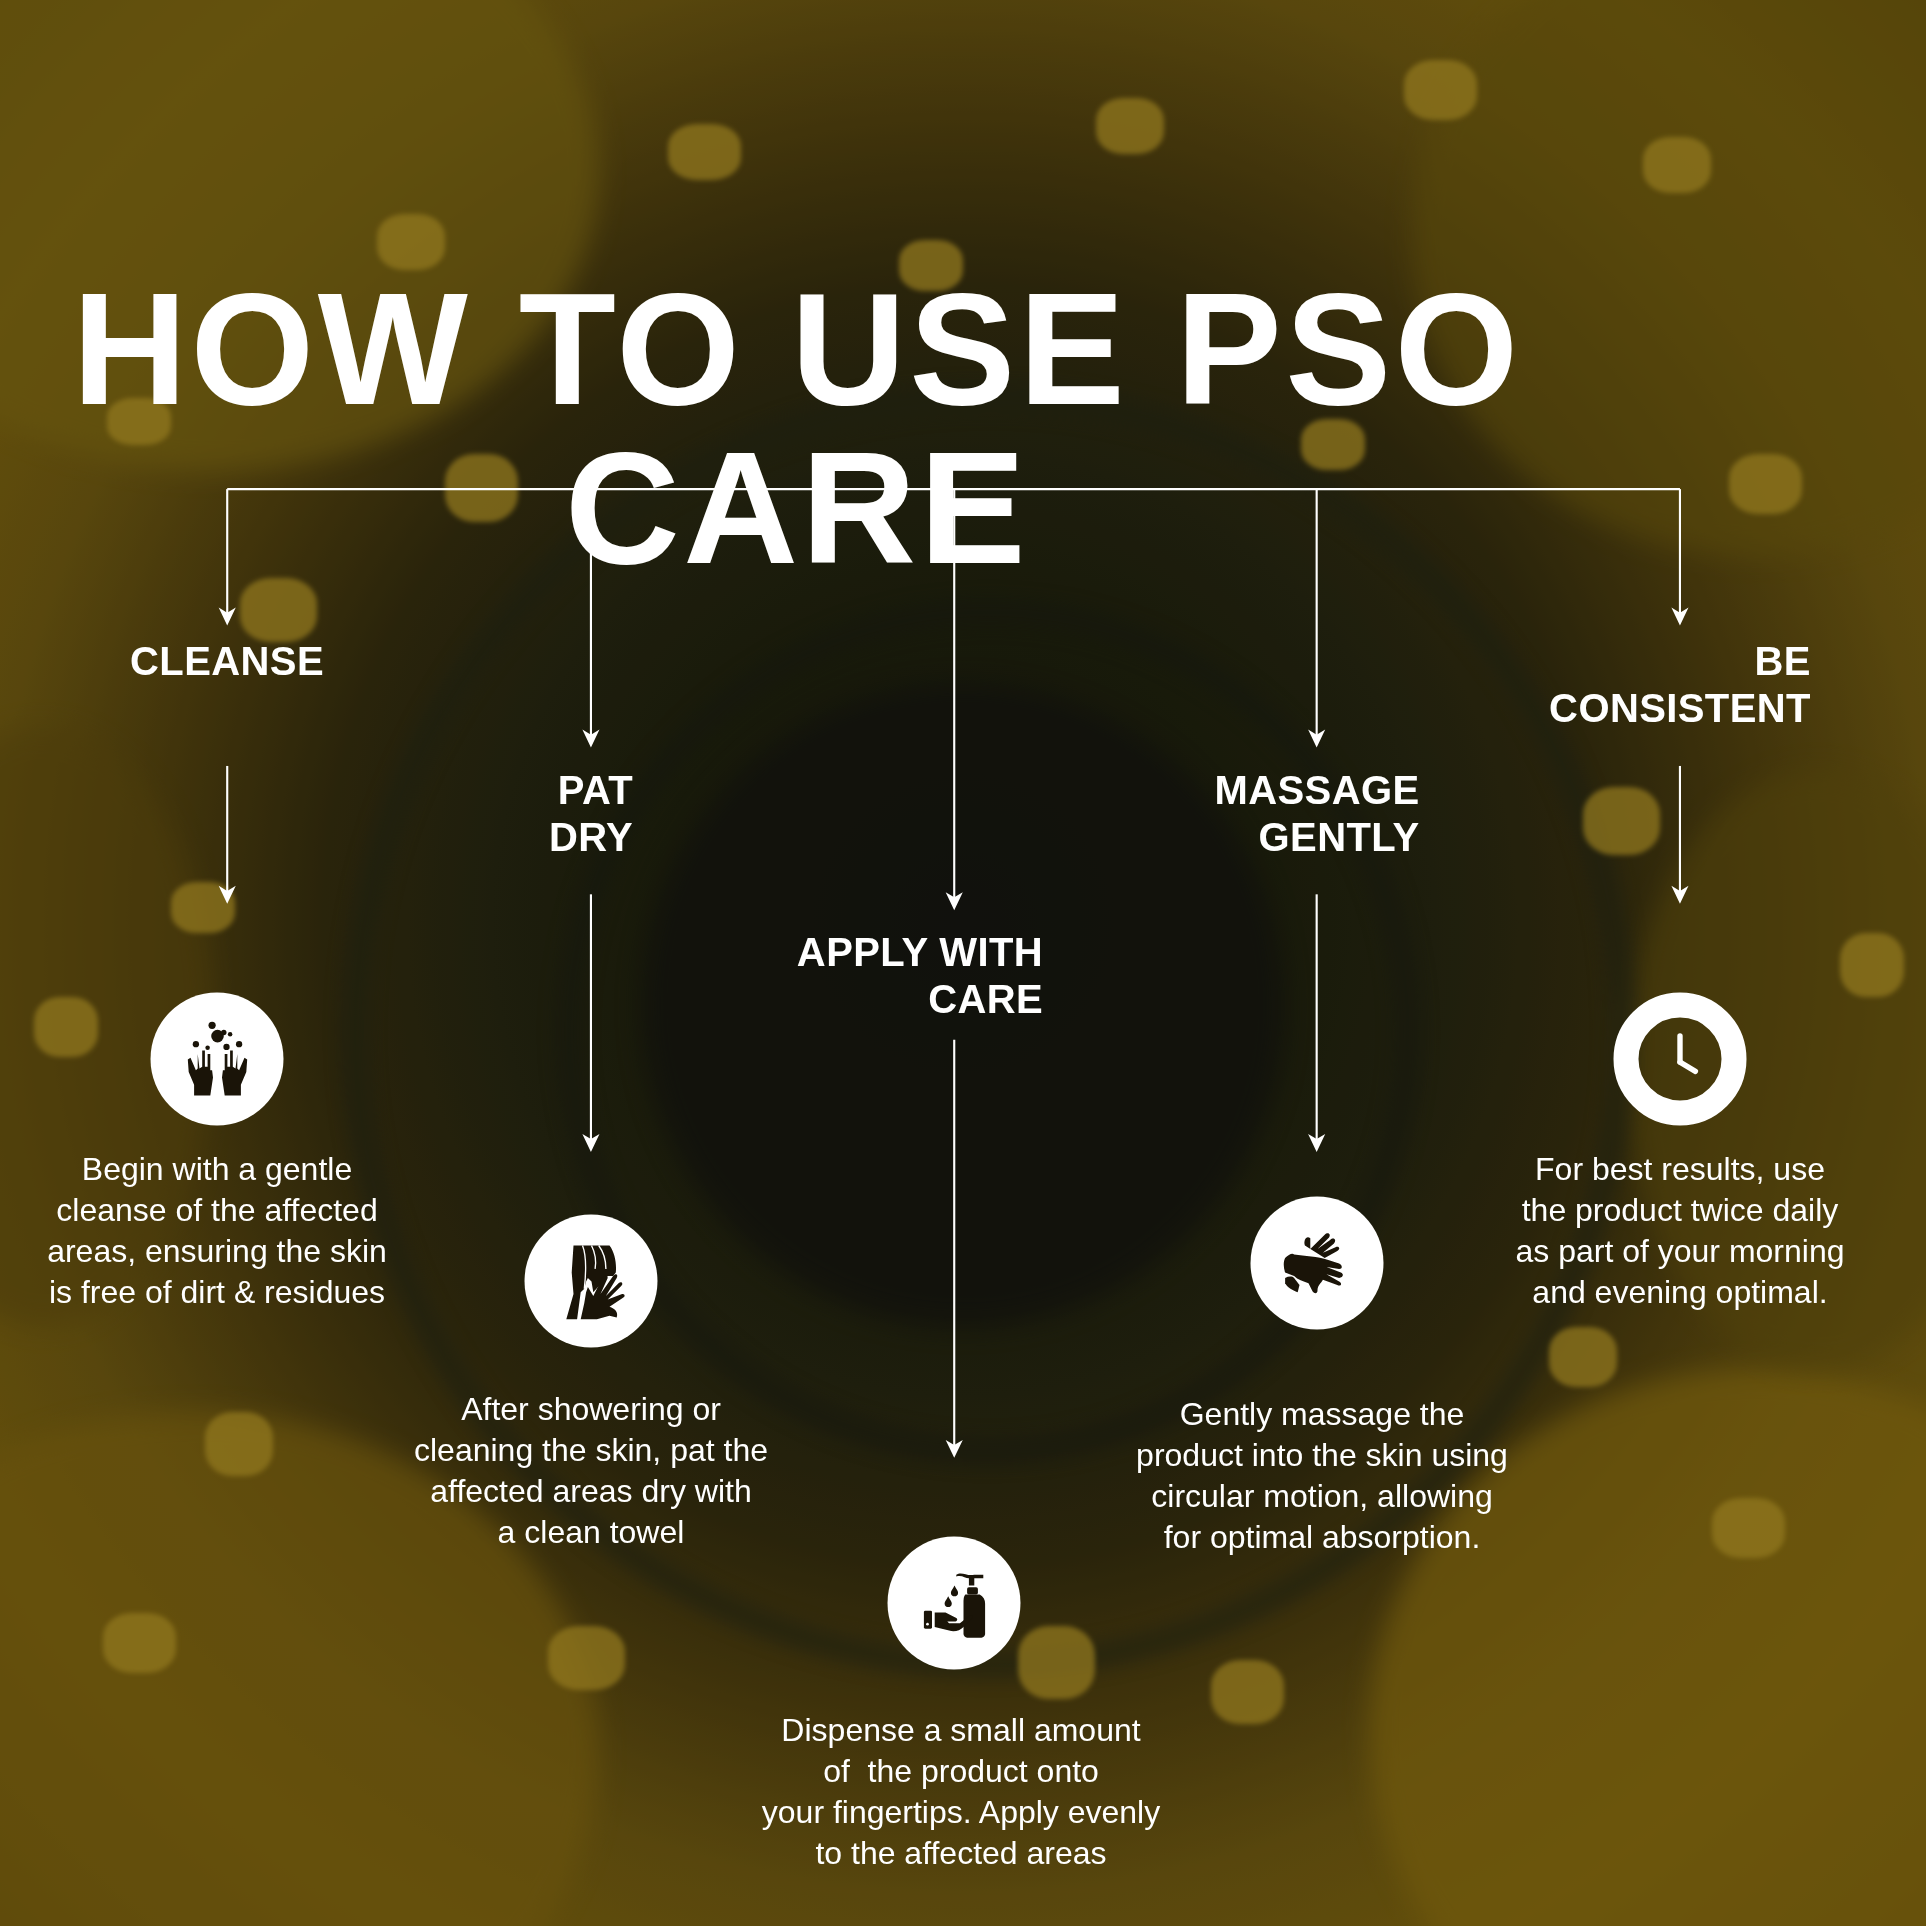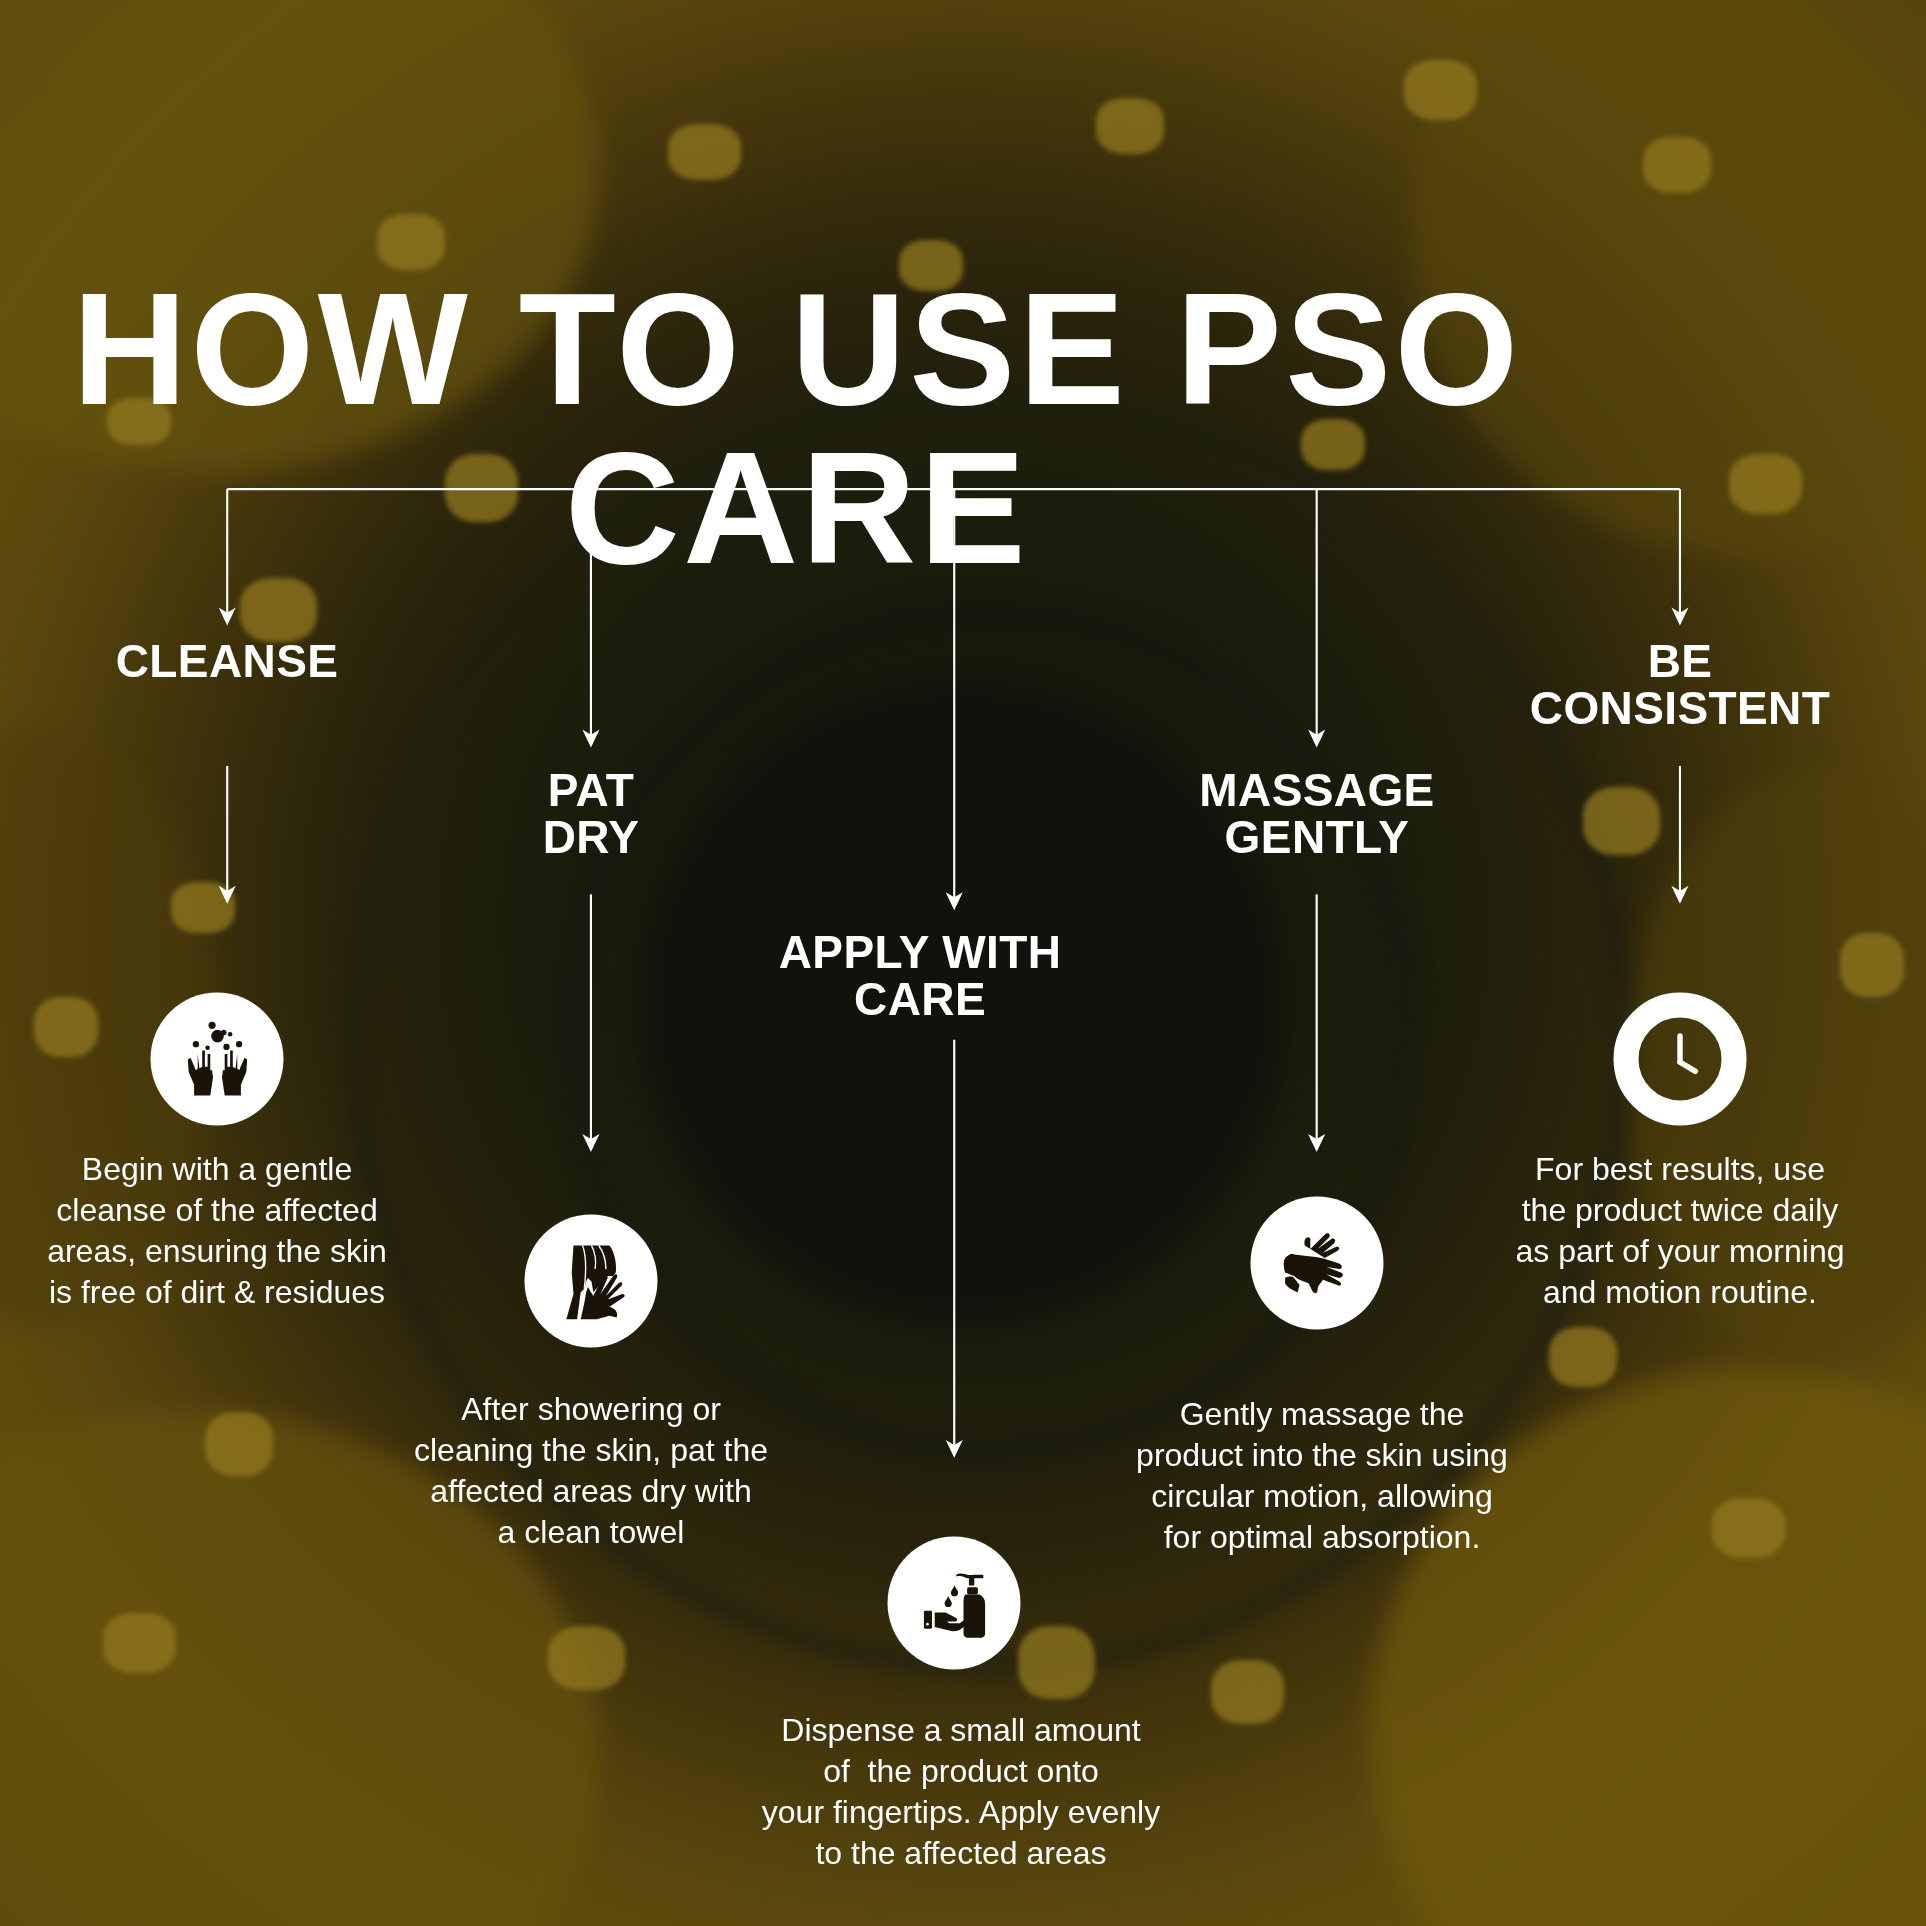--- a/index.html
+++ b/index.html
@@ -15,22 +15,22 @@
   .floret { position:absolute; border-radius:40%; background:#c9a62a; opacity:0.75; filter:blur(2.6px); }
   .seed-ring { position:absolute; border-radius:50%; border:26px solid rgba(40,44,24,0.55); filter:blur(8.6px); }
   .overlay { position:absolute; inset:0; background:rgba(0,0,0,0.28); }
 
   .title {
     position:absolute; left:0; top:270px; width:1594px; text-align:center;
     font-weight:700; font-size:159px; letter-spacing:3.4px; line-height:1; color:#fff;
   }
   svg.lines { position:absolute; left:0; top:0; }
   .heading {
-    position:absolute; transform:translateX(-50%); text-align:center;
-    font-weight:700; font-size:46px; line-height:47px; white-space:nowrap; letter-spacing:0.4px;
+    position:absolute; transform:translateX(-50%); text-align:right;
+    font-weight:700; font-size:40px; line-height:47px; white-space:nowrap; letter-spacing:0.4px;
   }
   .icon-circle {
     position:absolute; width:133px; height:133px; border-radius:50%; background:#fff;
     transform:translate(-50%,-50%); display:flex; align-items:center; justify-content:center;
   }
   .icon-circle svg { width:90px; height:90px; }
   .desc {
     position:absolute; transform:translateX(-50%); text-align:center;
     font-size:32px; line-height:41px; white-space:nowrap; font-weight:400;
   }
@@ -229,18 +229,18 @@
         <g stroke="#ffffff" stroke-width="7" stroke-linecap="round" fill="none">
           <line x1="50" y1="20" x2="50" y2="54"></line>
           <line x1="50" y1="54" x2="70" y2="66"></line>
         </g>
       </svg>
     </div>
     <div class="desc" style="left:1680px;top:1149px">
       <span>For best results, use</span>
       <span>the product twice daily</span>
       <span>as part of your morning</span>
-      <span>and motion routine.</span>
+      <span>and evening optimal.</span>
     </div>
   </div>
 
 </div>
 
 
 </body></html>

